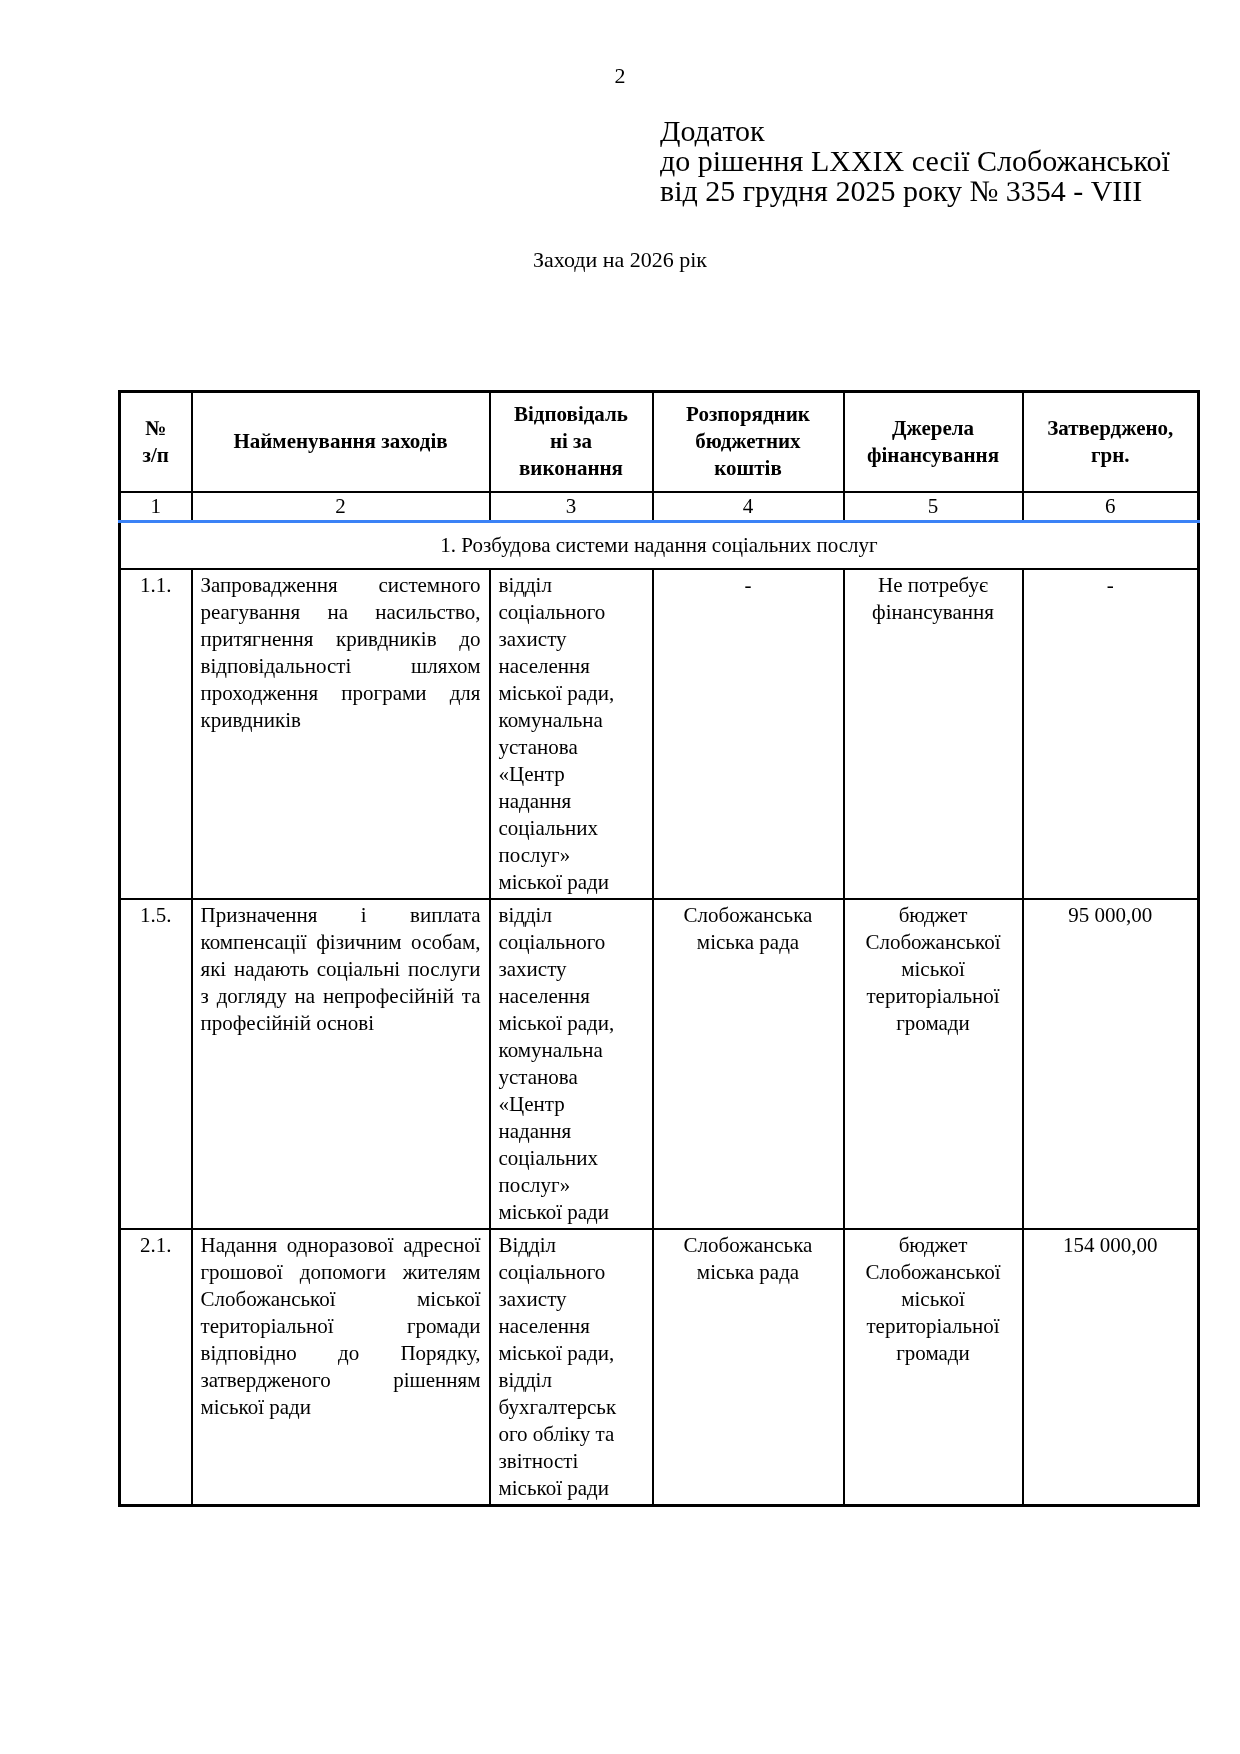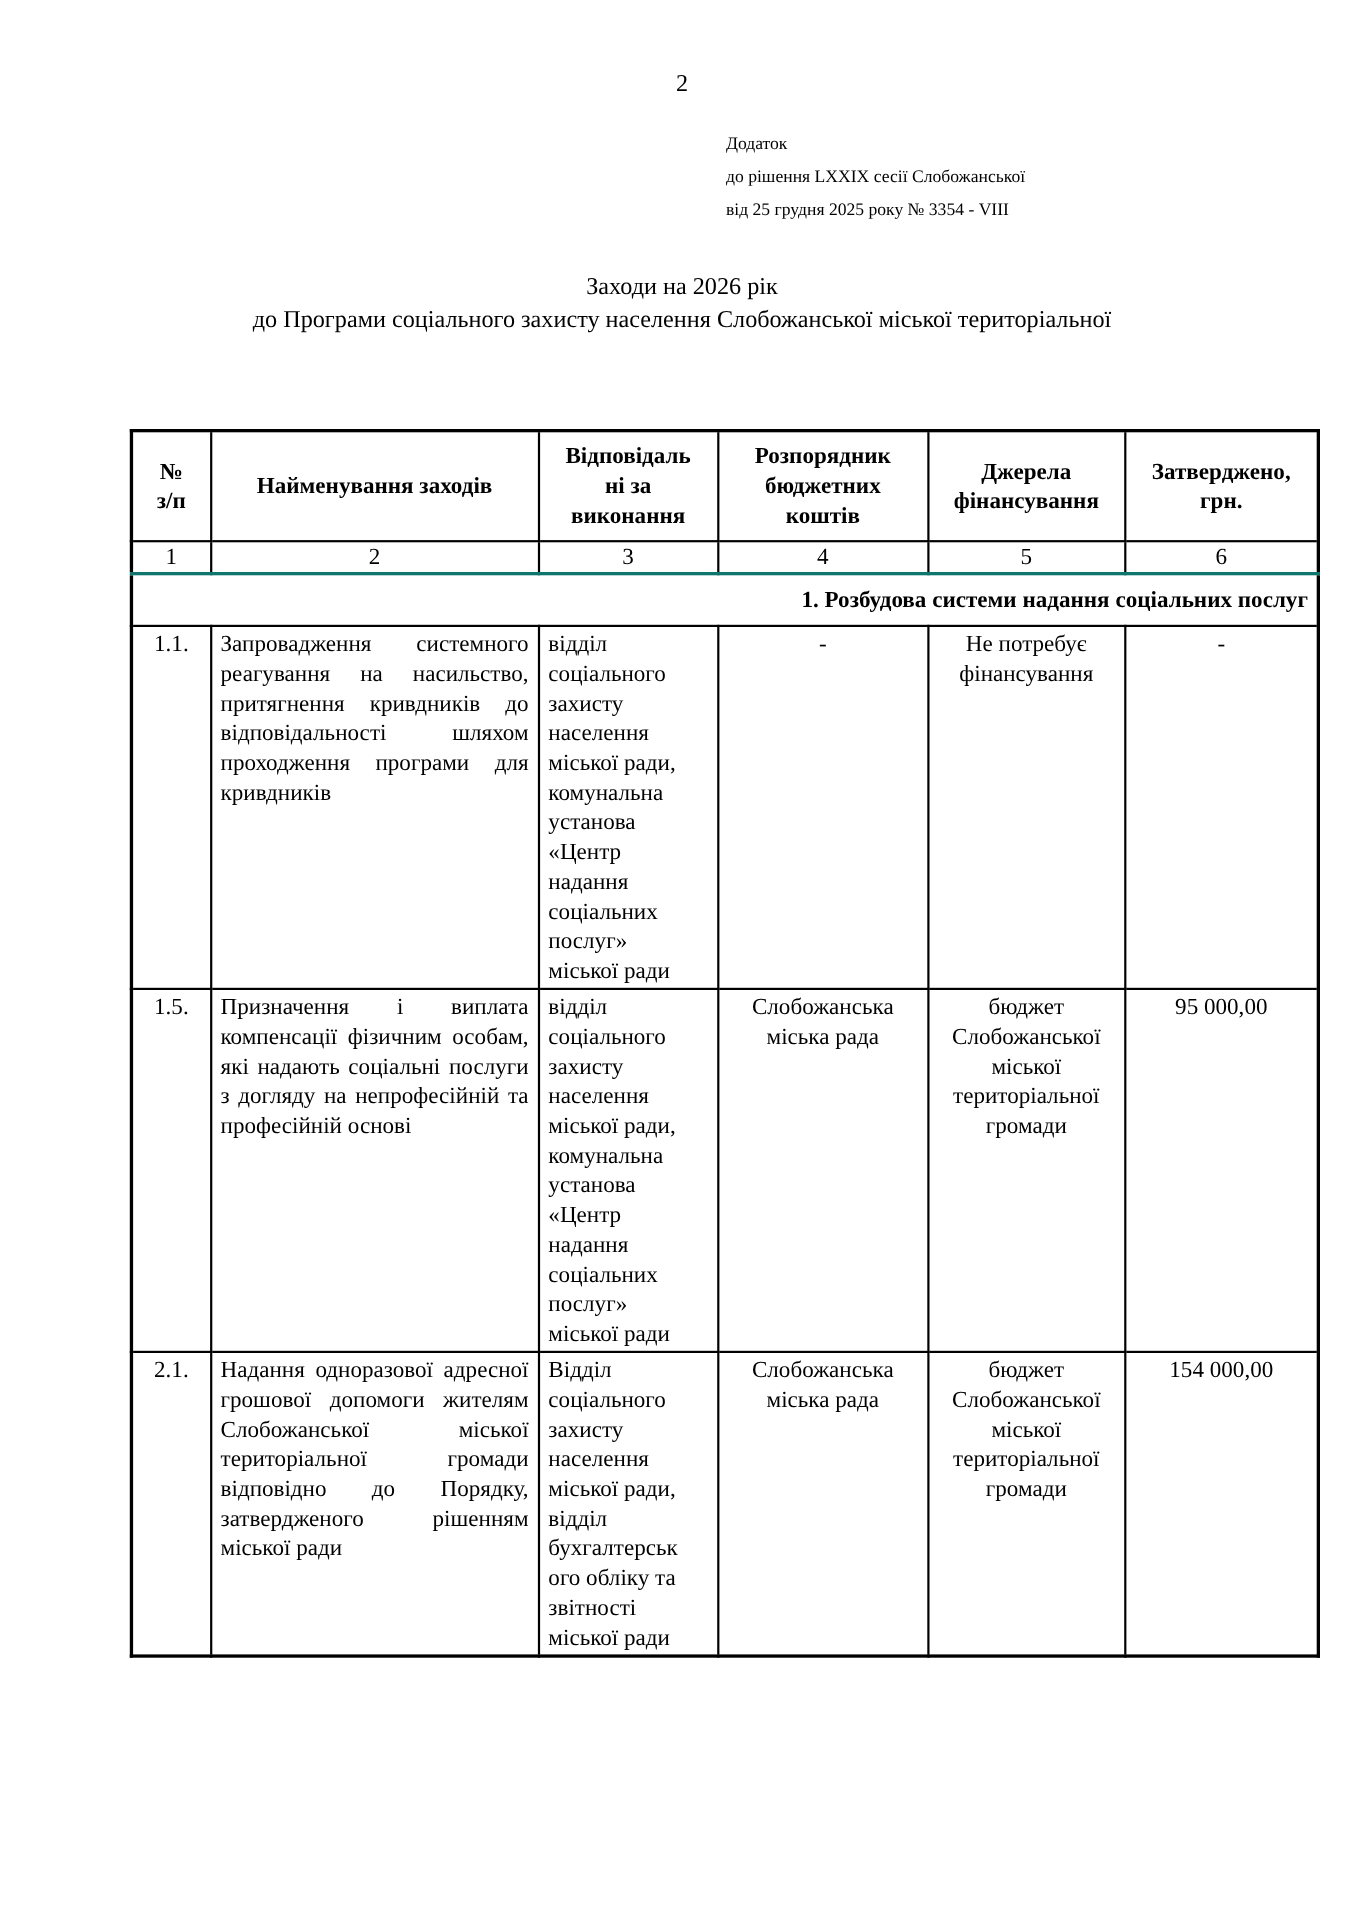--- a/index.html
+++ b/index.html
@@ -19,21 +19,21 @@
     top: 63px;
     left: 0;
     width: 100%;
     text-align: center;
     font-size: 22px;
   }
   .annex-block {
     position: absolute;
     top: 116px;
     left: 660px;
-    font-size: 16px;
+    font-size: 30px;
     line-height: 30px;
   }
   .doc-title {
     position: absolute;
     top: 245px;
     left: 0;
     width: 100%;
     text-align: center;
     font-weight: normal;
     font-size: 22px;
@@ -60,24 +60,24 @@
   tr.header-row { height: 100px; }
   tr.header-row th {
     vertical-align: middle;
     text-align: center;
     font-weight: bold;
   }
   tr.numbers-row { height: 26px; }
   tr.numbers-row td { text-align: center; padding: 0 8px; }
   tr.section-row { height: 48px; }
   tr.section-row td {
-    border-top: 3px solid #0f766e;
-    text-align: right;
+    border-top: 3px solid #3b82f6;
+    text-align: center;
     vertical-align: middle;
-    font-weight: bold;
+    font-weight: normal;
   }
   td.cell-num { text-align: center; }
   td.cell-measure { text-align: justify; }
   td.cell-responsible { text-align: left; margin-top: 24px; }
   td.cell-manager, td.cell-funding, td.cell-approved { text-align: center; }
   td.cell-approved { font-weight: bold; }
   td.cell-approved.dash { font-weight: normal; }
 </style>
 </head>
 <body>
@@ -87,21 +87,20 @@
   <div class="page-number">2</div>
 
   <div class="annex-block">
     <div>Додаток</div>
     <div>до рішення LXXIX сесії Слобожанської</div>
     <div>від 25 грудня 2025 року № 3354 - VIII</div>
   </div>
 
   <div class="doc-title">
     <div>Заходи на 2026 рік</div>
-    <div>до Програми соціального захисту населення Слобожанської міської територіальної</div>
   </div>
 
   <table class="measures">
     <colgroup>
       <col style="width:72px">
       <col style="width:298px">
       <col style="width:163px">
       <col style="width:191px">
       <col style="width:179px">
       <col style="width:176px">

